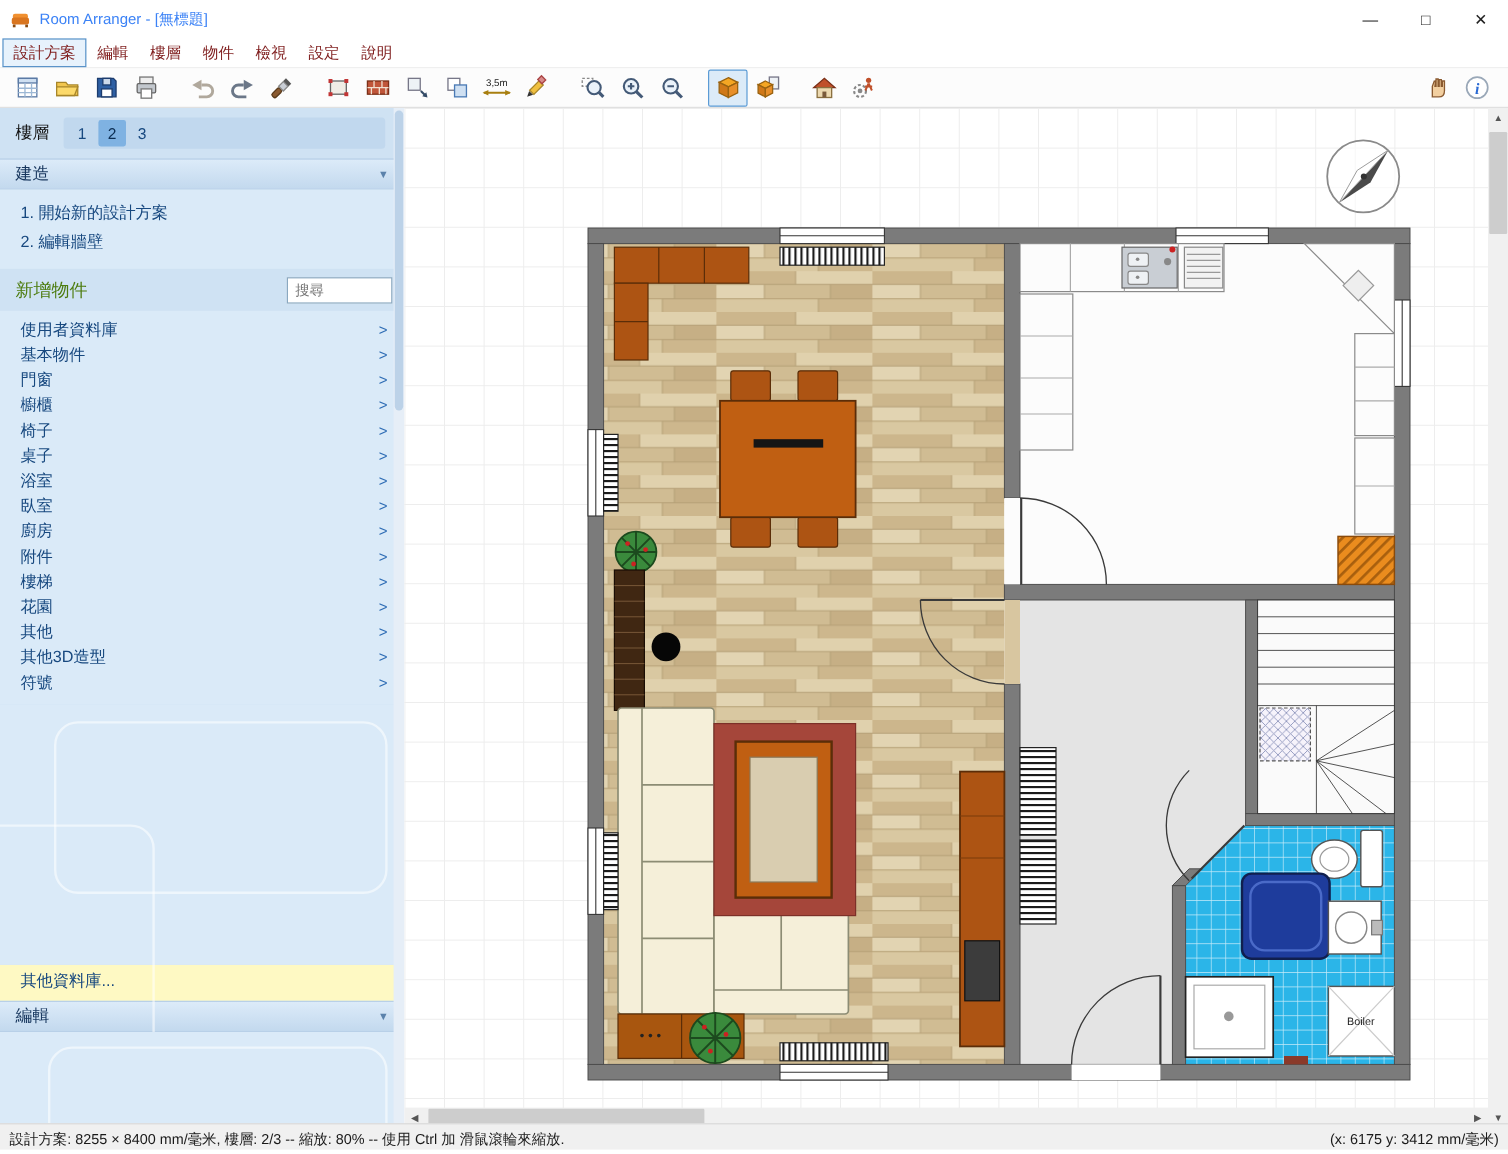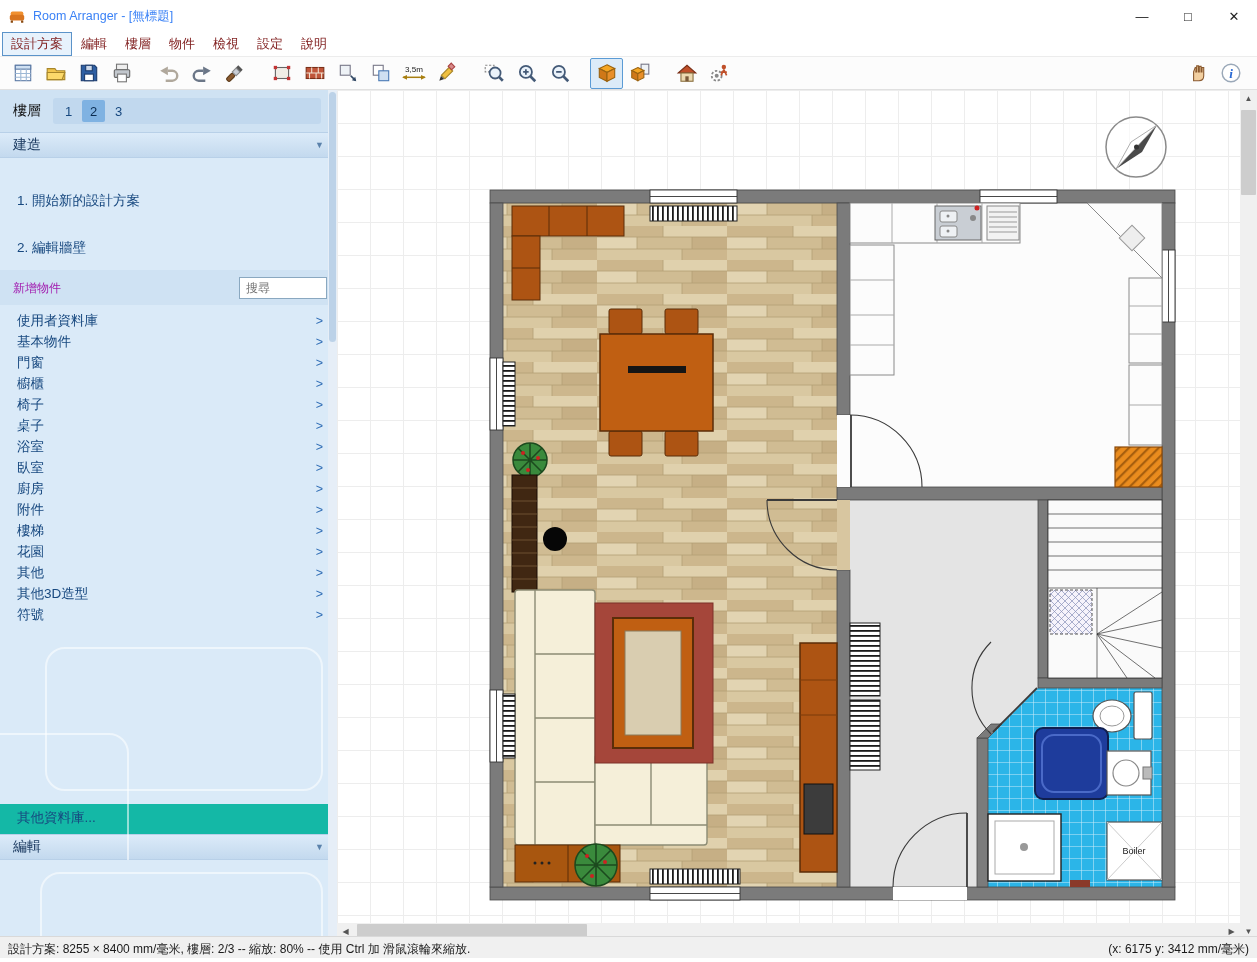--- a/index.html
+++ b/index.html
@@ -33,31 +33,31 @@
   .floor-label{font-size:14px;color:#111;margin-right:12px;}
   .floor-strip{flex:1;background:#c1d8ee;border-radius:3px;height:26px;display:flex;align-items:center;padding-left:3px;}
   .floor-btn{width:23px;height:22px;display:flex;align-items:center;justify-content:center;
              font-size:13px;color:#17487F;border-radius:2px;margin:0 1px;}
   .floor-btn.selected{background:#7fb2e2;color:#0b2d52;}
   .section-header{height:24px;flex:0 0 auto;background:linear-gradient(#dcebf9,#c3d9ee);
                   display:flex;align-items:center;padding:0 13px;color:#17365D;font-size:14px;
                   border-top:1px solid #b8d0e8;border-bottom:1px solid #b8d0e8;}
   .collapse-glyph{margin-left:auto;font-size:9px;color:#5b82ab;}
   .steps-panel{background:#daeaf8;padding:8px 0 10px;flex:0 0 auto;}
-  .step-item{padding:3px 17px;color:#17487F;font-size:13.5px;margin-top:23px;}
+  .step-item{padding:3px 17px;color:#17487F;font-size:13.5px;}
   .addobj-header{display:flex;align-items:center;padding:7px 10px 6px 13px;flex:0 0 auto;}
-  .addobj-title{font-size:12px;color:#a21caf;}
+  .addobj-title{font-size:15px;color:#4d7c0f;}
   .search-input{margin-left:auto;width:74px;height:18px;border:1px solid #8aa8c0;font-size:12px;
                 padding:1px 6px;background:#fff;font-family:"Liberation Sans",sans-serif;color:#333;}
   .cat-list{background:#daeaf8;padding:5px 0 8px;flex:0 0 auto;}
   .cat-item{display:flex;align-items:center;padding:1.5px 14px 1.5px 17px;font-size:13.5px;color:#17487F;}
   .cat-arrow{margin-left:auto;color:#2f6db5;font-size:12.5px;}
   .sb-spacer{flex:1 1 auto;position:relative;background:#daeaf8;}
   .ghost{position:absolute;border:2px solid rgba(255,255,255,0.55);border-radius:20px;}
-  .more-link{padding:5px 17px 7px;color:#17487F;font-size:13.5px;background:#14b8a6;flex:0 0 auto;}
+  .more-link{padding:5px 17px 7px;color:#17487F;font-size:13.5px;background:#fef9c3;flex:0 0 auto;}
   .edit-panel{height:80px;background:#daeaf8;position:relative;flex:0 0 auto;}
   .sb-scroll{position:absolute;right:0;top:0;width:9px;height:100%;background:#e6eef7;}
   .sb-thumb{position:absolute;right:1px;top:2px;width:7px;height:250px;background:#bcd2e8;border-radius:4px;}
   
   .canvas{position:absolute;left:337px;top:90px;width:903px;height:850px;background:#fff;
           background-image:linear-gradient(#ededed 1px,transparent 1px),
                            linear-gradient(90deg,#ededed 1px,transparent 1px);
           background-size:33px 33px;overflow:hidden;}
   .plan{position:absolute;left:0;top:0;width:903px;height:850px;}
   

